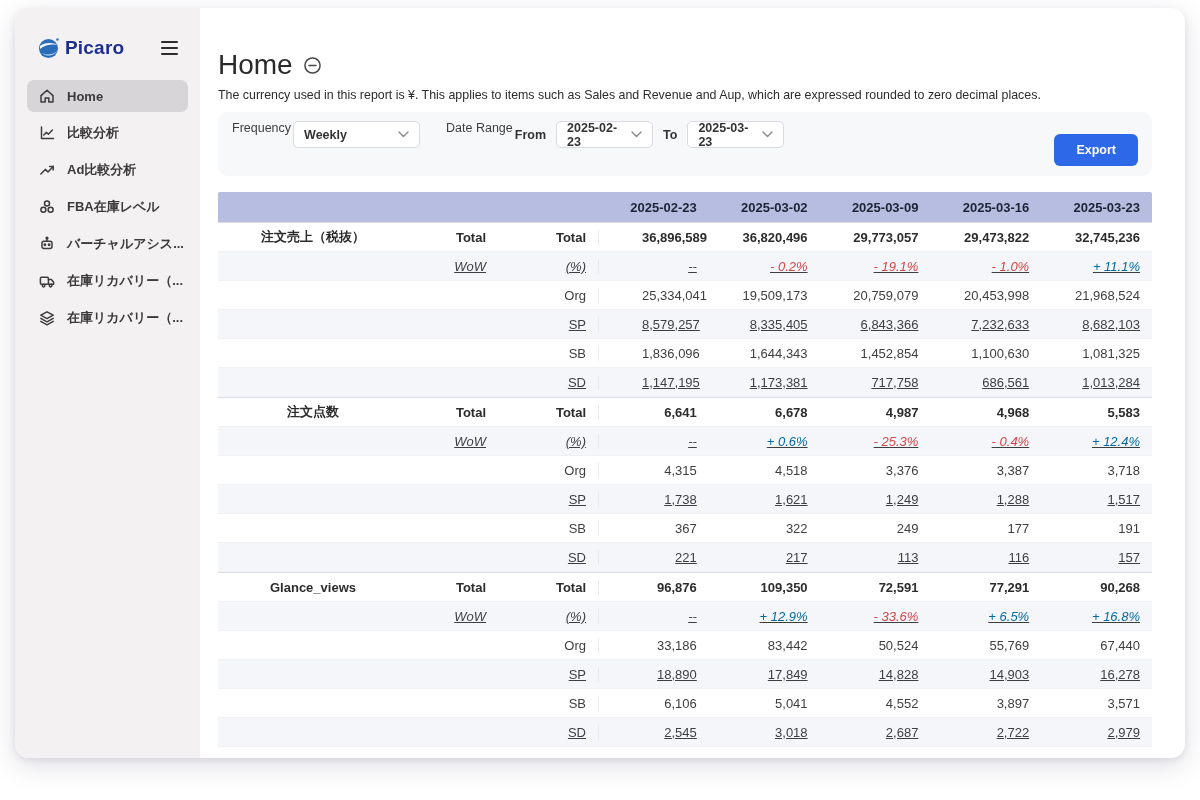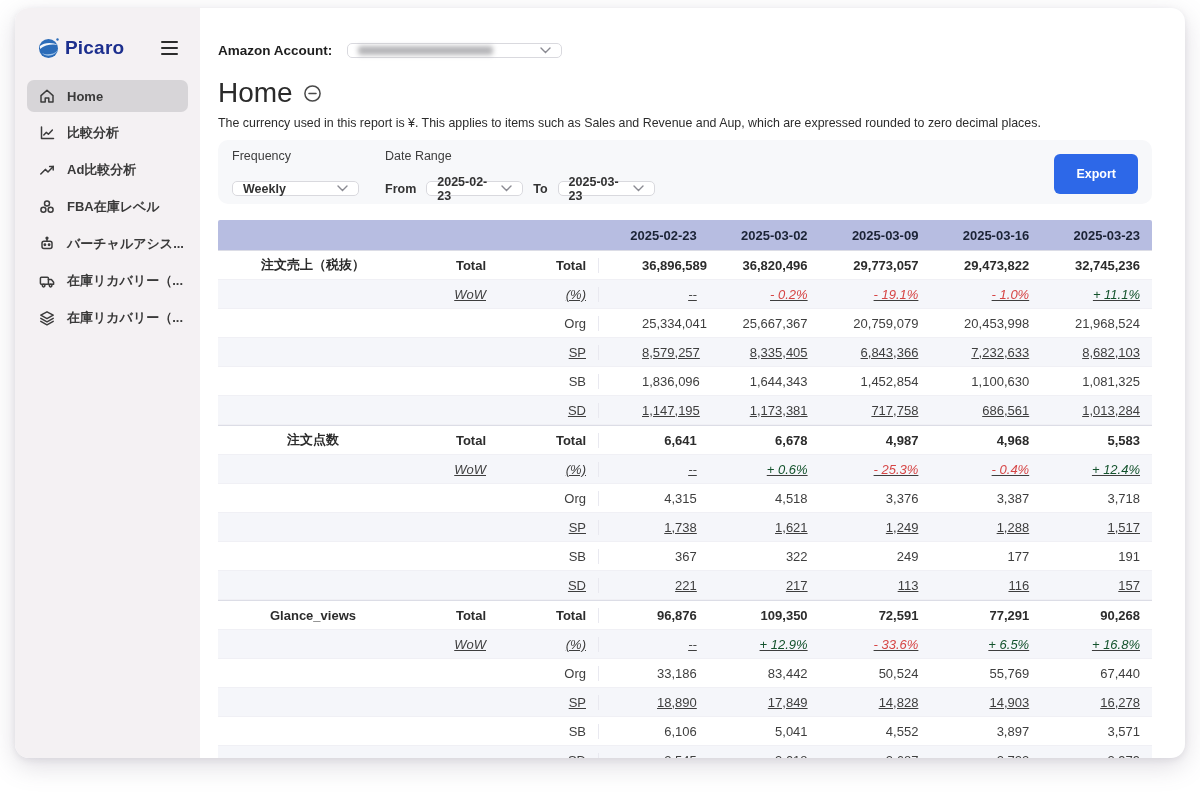--- a/index.html
+++ b/index.html
@@ -17,56 +17,56 @@
   .side-item{display:flex;align-items:center;gap:11px;height:32px;padding:0 11px;margin-bottom:5px;
     border-radius:7px;font-size:13px;font-weight:700;color:#3a3a3a;cursor:pointer;white-space:nowrap;overflow:hidden;}
   .side-item.active{background:#d7d5d8;}
   .side-item .ic{display:flex;align-items:center;flex-shrink:0;}
   .side-item svg{stroke:#3c3c3c;fill:none;stroke-width:1.5;stroke-linecap:round;stroke-linejoin:round;}
   
   .main{flex:1;padding:28px 33px 0 18px;box-sizing:border-box;overflow:hidden;}
   .account-row{display:flex;align-items:center;gap:15px;height:28px;}
   .account-label{font-size:13.5px;font-weight:700;color:#1e1e1e;}
   .select{display:flex;align-items:center;justify-content:space-between;background:#fff;
-    border:1px solid #d9d9de;border-radius:5px;height:15px;box-sizing:border-box;padding:0 10px;
+    border:1px solid #d9d9de;border-radius:5px;height:27px;box-sizing:border-box;padding:0 10px;
     font-size:12.5px;font-weight:700;color:#333;cursor:pointer;}
   .account-select{width:215px;}
   .redacted{width:135px;height:9px;border-radius:3px;background:#b5b5b8;filter:blur(2.5px);}
   .chev{flex-shrink:0;margin-left:8px;}
   .title-row{display:flex;align-items:center;gap:10px;margin-top:13px;}
   .page-title{font-size:28px;font-weight:400;color:#2a2a2a;}
   .note{margin-top:7px;font-size:12.4px;color:#2c2c2c;}
   
   .filter-panel{margin-top:10px;background:#f7f8fa;border-radius:10px;height:64px;box-sizing:border-box;
     padding:9px 14px;display:flex;align-items:flex-start;}
-  .fgroup{display:flex;flex-direction:column;gap:18px;}
+  .fgroup{display:flex;gap:2px;}
   .flabel{font-size:12.5px;color:#3d3d3d;}
   .fcontrols{display:flex;align-items:center;gap:10px;}
   .freq-select{width:127px;}
   .date-select{width:97px;}
   .inline-label{font-size:12.5px;font-weight:700;color:#333;}
   .fspacer{flex:1;}
   .export-btn{align-self:flex-end;margin-bottom:1px;background:#2d68e8;color:#fff;border:none;
-    border-radius:6px;height:40px;padding:0 22px;font-size:12.5px;font-weight:700;cursor:pointer;
+    border-radius:6px;height:32px;padding:0 22px;font-size:12.5px;font-weight:700;cursor:pointer;
     font-family:inherit;}
   
   .table{margin-top:16px;width:934px;font-size:13px;color:#3e3e3e;}
   .trow{display:grid;grid-template-columns:190px 90px 100px repeat(5,1fr);align-items:center;height:28px;
     border-bottom:1px solid #f0f0f5;background:#fff;}
   .trow.head{height:30px;background:#b7bde1;border-bottom:none;border-radius:2px 2px 0 0;}
   .trow.head .cell{font-weight:700;color:#1b2336;}
   .trow.tint{background:#f5f6fa;text-decoration:underline;}
   .trow.gtop{border-top:1px solid #dcdde6;}
   .cell{text-align:right;padding-right:12px;white-space:nowrap;overflow:hidden;}
   .cell.metric{text-align:center;font-weight:700;color:#2c2c2c;padding-right:0;}
   .cell.vline{box-shadow:inset 1px 0 0 #e9e9f0;padding-left:44px;}
   .b{font-weight:700;color:#2c2c2c;}
   .it{font-style:italic;}
   .neg{color:#d64545;font-style:italic;}
-  .pos{color:#14532d;font-style:italic;}
+  .pos{color:#0369a1;font-style:italic;}
   .dash{font-style:italic;color:#4a4a4a;}
 </style>
 </head>
 <body>
 
 <div class="window">
 
   <div class="sidebar">
     <div class="logo-row">
       <div class="logo">
@@ -152,29 +152,20 @@
               <path d="M2.8 12.4 L9 15.8 L15.2 12.4"></path>
             </svg>
           </span>
           <span>在庫リカバリー（...</span>
         </div>
       </div>
   </div>
 
   <div class="main">
 
-    <div class="account-row">
-      <span class="account-label">Amazon Account:</span>
-      <div class="select account-select">
-        <span class="redacted"></span>
-        <svg class="chev" width="11" height="7" viewBox="0 0 11 7">
-          <polyline points="1,1 5.5,5.5 10,1" fill="none" stroke="#8a8a92" stroke-width="1.4" stroke-linecap="round"></polyline>
-        </svg>
-      </div>
-    </div>
 
     <div class="title-row">
       <span class="page-title">Home</span>
       <svg width="19" height="19" viewBox="0 0 19 19">
         <circle cx="9.5" cy="9.5" r="7.6" fill="none" stroke="#4a4a4a" stroke-width="1.5"></circle>
         <line x1="6" y1="9.5" x2="13" y2="9.5" stroke="#4a4a4a" stroke-width="1.5" stroke-linecap="round"></line>
       </svg>
     </div>
 
     <div class="note">The currency used in this report is ¥. This applies to items such as Sales and Revenue and Aup, which are expressed rounded to zero decimal places.</div>
@@ -241,21 +232,21 @@
           <div class="cell neg">- 0.2%</div>
           <div class="cell neg">- 19.1%</div>
           <div class="cell neg">- 1.0%</div>
           <div class="cell pos">+ 11.1%</div>
         </div>
         <div class="trow">
           <div class="cell metric"></div>
           <div class="cell"></div>
           <div class="cell">Org</div>
           <div class="cell  vline">25,334,041</div>
-          <div class="cell">25,667,367</div>
+          <div class="cell">19,509,173</div>
           <div class="cell">20,759,079</div>
           <div class="cell">20,453,998</div>
           <div class="cell">21,968,524</div>
         </div>
         <div class="trow tint">
           <div class="cell metric"></div>
           <div class="cell"></div>
           <div class="cell">SP</div>
           <div class="cell  vline">8,579,257</div>
           <div class="cell">8,335,405</div>

